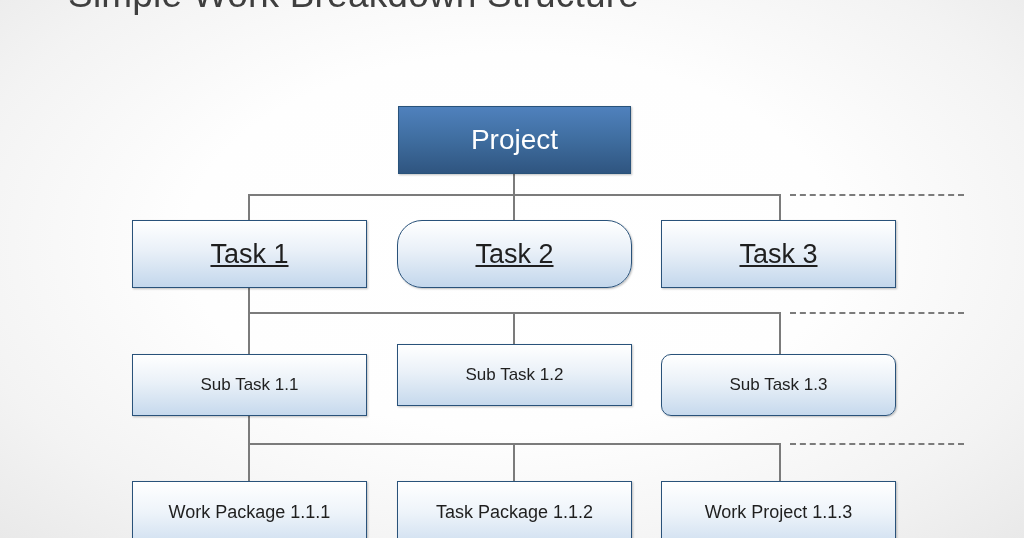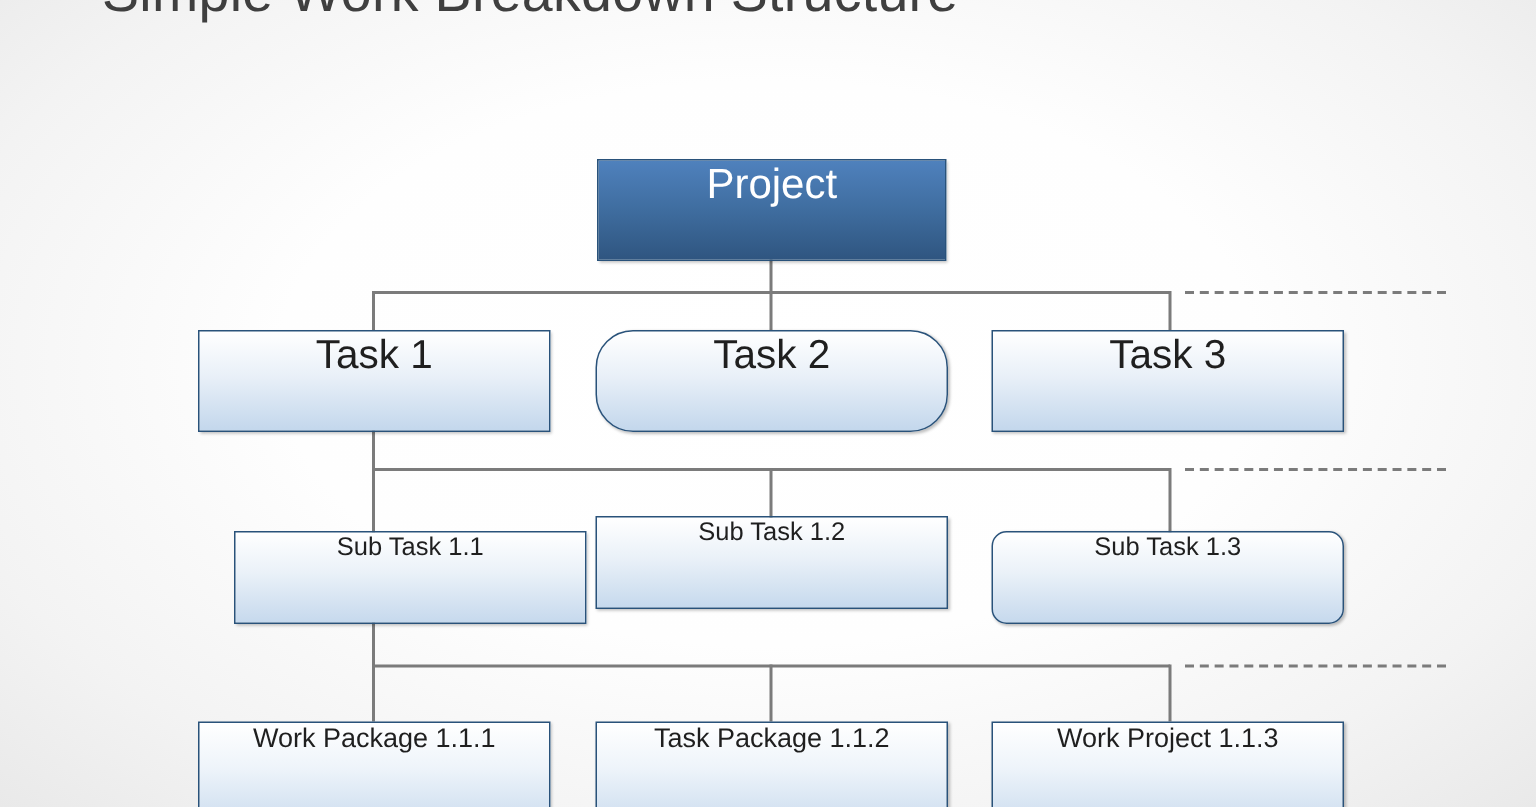--- a/index.html
+++ b/index.html
@@ -43,33 +43,35 @@
     height: 0;
     border-top: 2px dashed #7b7b7b;
   }
 
   
   .box {
     position: absolute;
     box-sizing: border-box;
     border: 1px solid #29527a;
     display: flex;
+    align-items: center;
     justify-content: center;
     text-align: center;
     box-shadow: 1px 1px 2px rgba(0,0,0,0.25);
   }
   .box-project {
     background: linear-gradient(to bottom, #4f81bd 0%, #3f6d9f 50%, #2f5580 100%);
     color: #ffffff;
     font-size: 28px;
   }
   .box-task {
     background: linear-gradient(to bottom, #ffffff 0%, #e9f0f8 45%, #c3d7ec 100%);
     color: #1f1f1f;
     font-size: 27px;
+    text-decoration: underline;
   }
   .box-sub {
     background: linear-gradient(to bottom, #ffffff 0%, #eaf1f8 45%, #c6d9ed 100%);
     color: #1f1f1f;
     font-size: 17px;
   }
   .box-wp {
     background: linear-gradient(to bottom, #ffffff 0%, #eef4fa 50%, #d2e1f1 100%);
     color: #1f1f1f;
     font-size: 18px;
@@ -110,21 +112,21 @@
   <div class="box box-task" style="left:132px; top:220px; width:235px; height:68px;">
     <span>Task 1</span>
   </div>
   <div class="box box-task" style="left:397px; top:220px; width:235px; height:68px;border-radius:25px;">
     <span>Task 2</span>
   </div>
   <div class="box box-task" style="left:661px; top:220px; width:235px; height:68px;">
     <span>Task 3</span>
   </div>
 
-  <div class="box box-sub" style="left:132px; top:354px; width:235px; height:62px;margin-left:24px;">
+  <div class="box box-sub" style="left:132px; top:354px; width:235px; height:62px;">
     <span>Sub Task 1.1</span>
   </div>
   <div class="box box-sub" style="left:397px; top:344px; width:235px; height:62px;">
     <span>Sub Task 1.2</span>
   </div>
   <div class="box box-sub" style="left:661px; top:354px; width:235px; height:62px;border-radius:10px;">
     <span>Sub Task 1.3</span>
   </div>
 
   <div class="box box-wp" style="left:132px; top:481px; width:235px; height:62px;">

